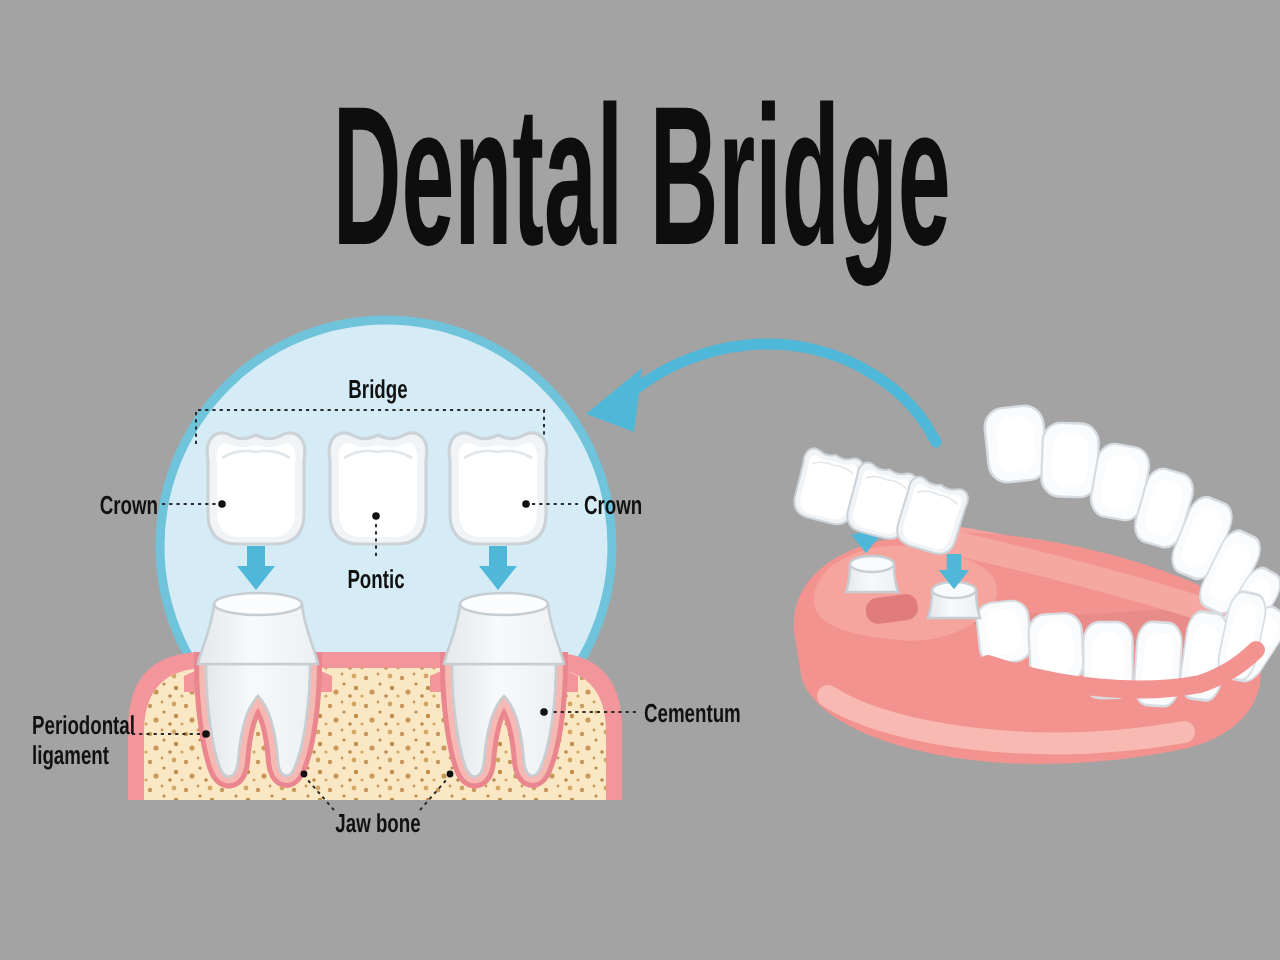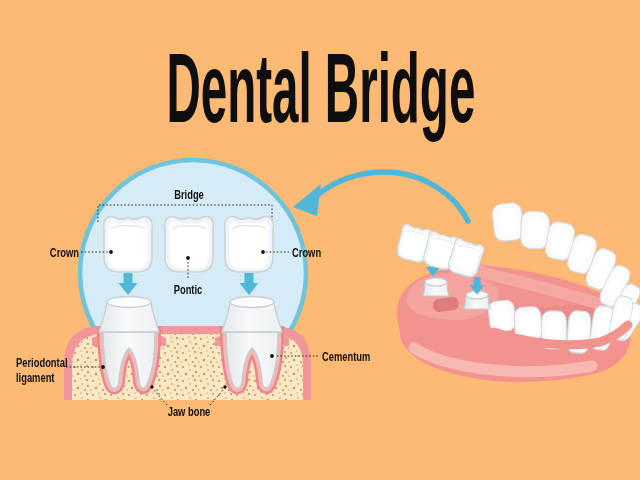--- a/index.html
+++ b/index.html
@@ -1,16 +1,16 @@
 <!DOCTYPE html>
 <html><head>
 <meta charset="utf-8">
 <style>
   html,body{margin:0;padding:0;background:#fff;}
-  .stage{position:relative;width:640px;height:480px;background:#fdba74;overflow:hidden;
+  .stage{position:relative;width:640px;height:480px;background:#a3a3a3;overflow:hidden;
          font-family:"Liberation Sans",sans-serif;}
   .stage svg{position:absolute;left:0;top:0;}
   .title{position:absolute;left:0;right:0;top:31px;text-align:center;
          font-size:99px;font-weight:bold;color:#0e0e0e;line-height:1.15;
          transform:scaleX(0.48);transform-origin:50% 50%;white-space:nowrap;}
   .lbl{position:absolute;font-size:13px;font-weight:bold;color:#111;line-height:15px;}
   .o-left{transform:scaleX(0.72);transform-origin:0 50%;text-align:left;}
   .o-right{transform:scaleX(0.72);transform-origin:100% 50%;text-align:right;}
   .o-center{transform:scaleX(0.72);transform-origin:50% 50%;text-align:center;}
 </style>

